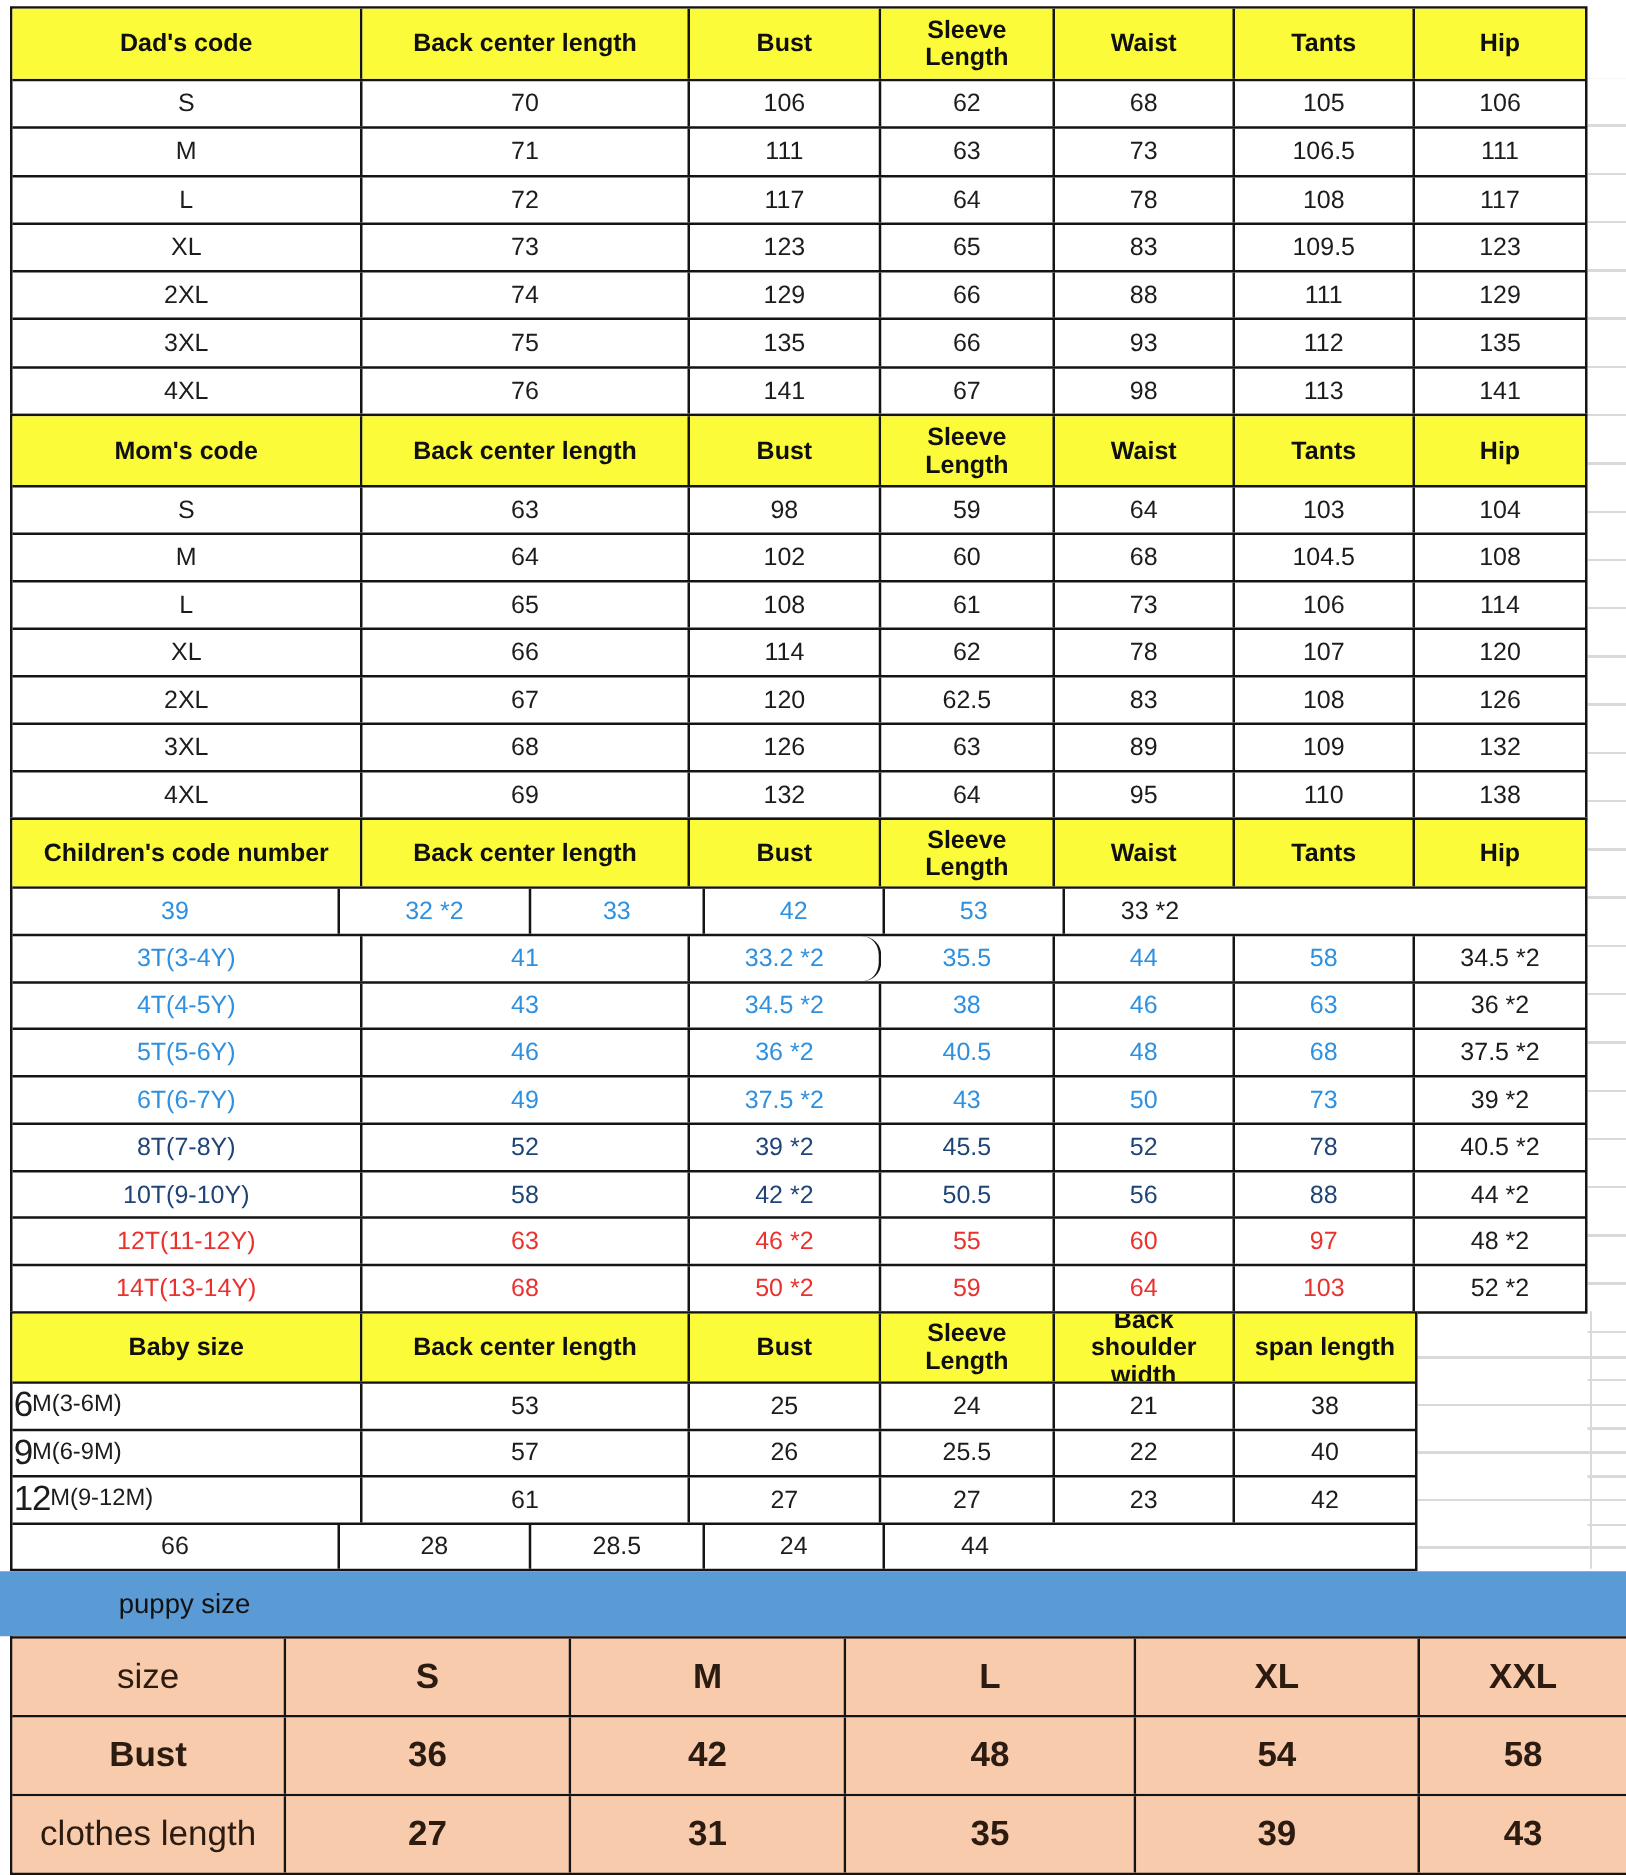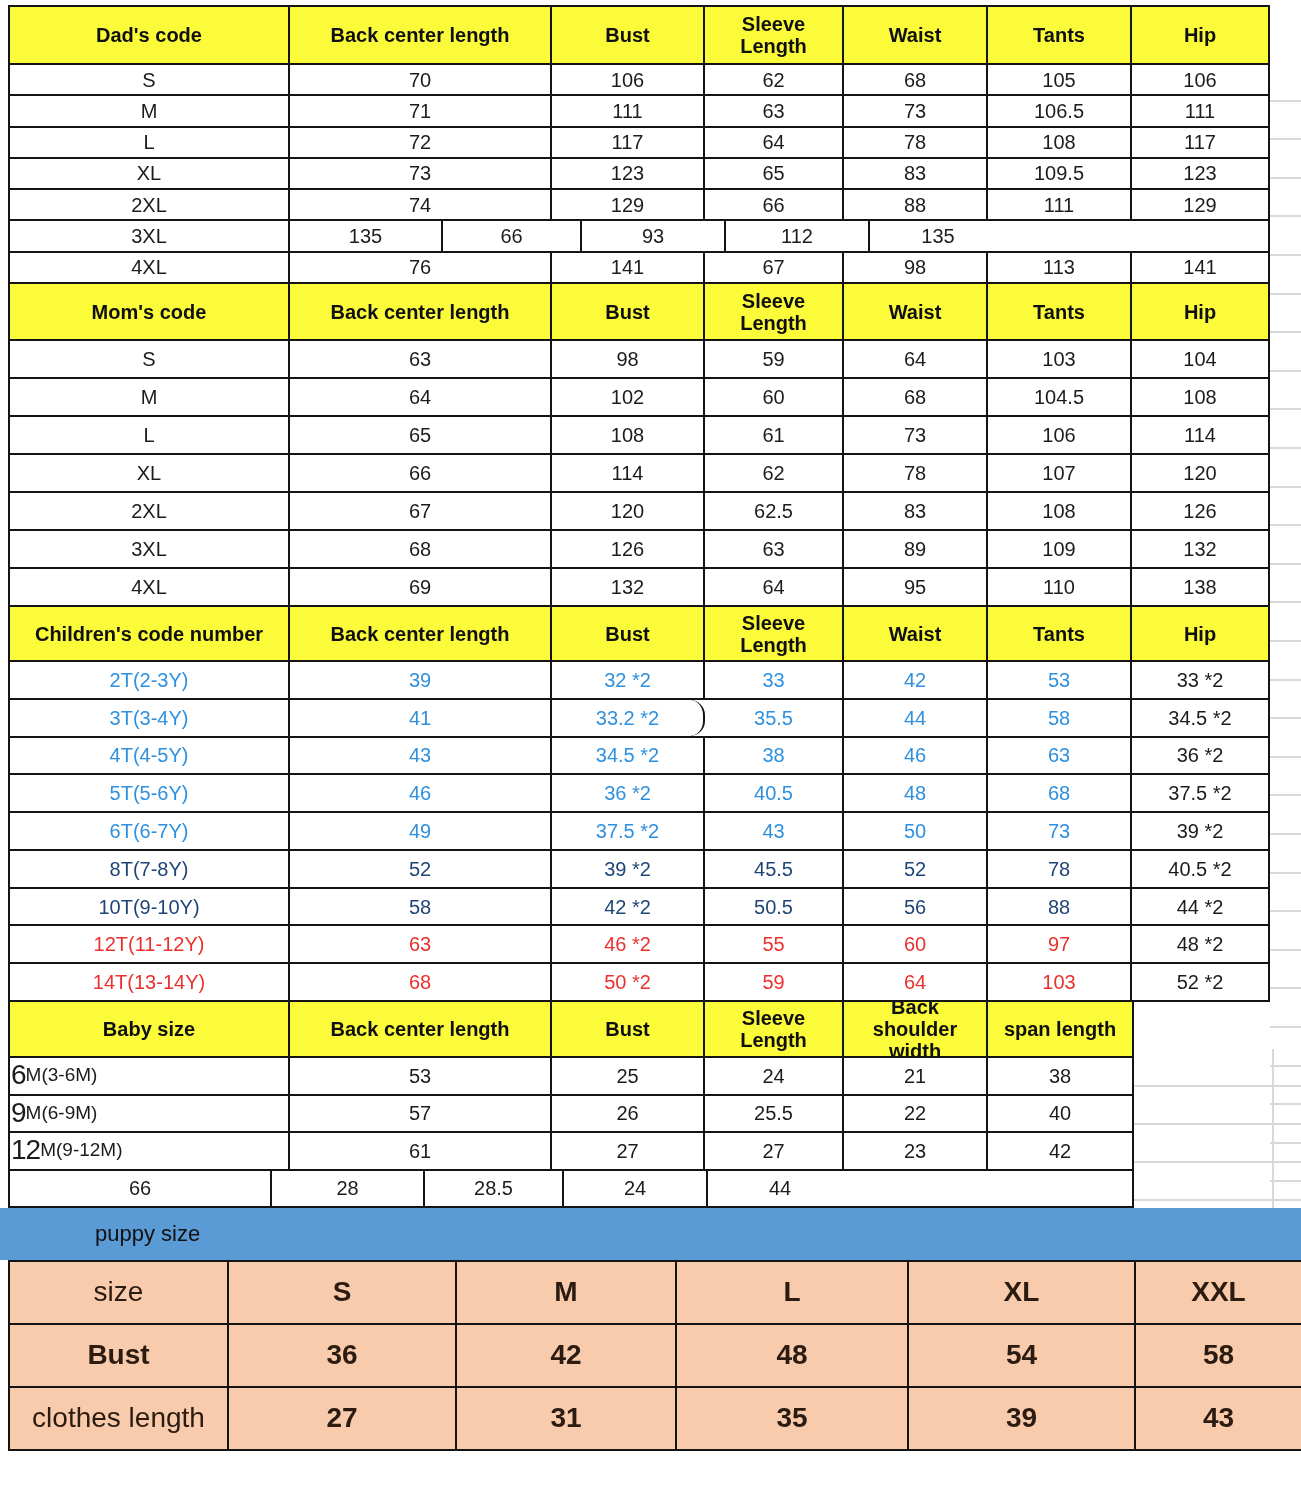--- a/index.html
+++ b/index.html
@@ -1,20 +1,20 @@
 <!DOCTYPE html>
 <html><head>
 <meta charset="utf-8">
 <style>
   html,body{margin:0;padding:0;background:#ffffff;}
   #page{position:relative;width:1301px;height:1500px;background:#ffffff;overflow:hidden;
         font-family:"Liberation Sans",sans-serif;color:#1c1c1c;}
   .sizetable{position:relative;margin-left:8px;box-sizing:border-box;
              border:2px solid #141414;display:flex;flex-direction:column;background:#fff;}
-  #t-dad{margin-top:5px;height:279px;width:1262px;}
+  #t-dad{margin-top:5px;height:328px;width:1262px;}
   #t-mom{margin-top:-2px;height:325px;width:1262px;}
   #t-children{margin-top:-2px;height:397px;width:1262px;}
   #t-baby{margin-top:-2px;height:208px;width:1126px;}
   .trow{display:flex;flex:1;border-bottom:2px solid #141414;min-height:0;}
   .trow:last-child{border-bottom:none;}
   .trow.thead{flex:0 0 auto;}
   #t-dad .thead{height:56px;}
   #t-mom .thead{height:55px;}
   #t-children .thead{height:53px;}
   #t-baby .thead{height:54px;}
@@ -101,20 +101,21 @@
         <div class="tcell" style="width: 280px; flex: 0 0 280px;">2XL</div>
         <div class="tcell" style="width: 262px; flex: 0 0 262px;">74</div>
         <div class="tcell" style="width: 153px; flex: 0 0 153px;">129</div>
         <div class="tcell" style="width: 139px; flex: 0 0 139px;">66</div>
         <div class="tcell" style="width: 144px; flex: 0 0 144px;">88</div>
         <div class="tcell" style="width: 144px; flex: 0 0 144px;">111</div>
         <div class="tcell" style="width: 136px; flex: 0 0 136px;">129</div>
       </div>
       <div class="trow">
         <div class="tcell" style="width: 280px; flex: 0 0 280px;">3XL</div>
+        <div class="tcell" style="width: 262px; flex: 0 0 262px;">75</div>
         <div class="tcell" style="width: 153px; flex: 0 0 153px;">135</div>
         <div class="tcell" style="width: 139px; flex: 0 0 139px;">66</div>
         <div class="tcell" style="width: 144px; flex: 0 0 144px;">93</div>
         <div class="tcell" style="width: 144px; flex: 0 0 144px;">112</div>
         <div class="tcell" style="width: 136px; flex: 0 0 136px;">135</div>
       </div>
       <div class="trow">
         <div class="tcell" style="width: 280px; flex: 0 0 280px;">4XL</div>
         <div class="tcell" style="width: 262px; flex: 0 0 262px;">76</div>
         <div class="tcell" style="width: 153px; flex: 0 0 153px;">141</div>
@@ -204,21 +205,20 @@
         <div class="tcell" style="width: 280px; flex: 0 0 280px;">Children's code number</div>
         <div class="tcell" style="width: 262px; flex: 0 0 262px;">Back center length</div>
         <div class="tcell" style="width: 153px; flex: 0 0 153px;">Bust</div>
         <div class="tcell" style="width: 139px; flex: 0 0 139px;">Sleeve
 Length</div>
         <div class="tcell" style="width: 144px; flex: 0 0 144px;">Waist</div>
         <div class="tcell" style="width: 144px; flex: 0 0 144px;">Tants</div>
         <div class="tcell" style="width: 136px; flex: 0 0 136px;">Hip</div>
       </div>
       <div class="trow">
-        <div class="tcell" style="width: 280px; flex: 0 0 280px; color: rgb(46, 144, 223);">2T(2-3Y)</div>
         <div class="tcell" style="width: 262px; flex: 0 0 262px; color: rgb(46, 144, 223);">39</div>
         <div class="tcell" style="width: 153px; flex: 0 0 153px; color: rgb(46, 144, 223);">32 *2</div>
         <div class="tcell" style="width: 139px; flex: 0 0 139px; color: rgb(46, 144, 223);">33</div>
         <div class="tcell" style="width: 144px; flex: 0 0 144px; color: rgb(46, 144, 223);">42</div>
         <div class="tcell" style="width: 144px; flex: 0 0 144px; color: rgb(46, 144, 223);">53</div>
         <div class="tcell" style="width: 136px; flex: 0 0 136px;">33 *2</div>
       </div>
       <div class="trow">
         <div class="tcell" style="width: 280px; flex: 0 0 280px; color: rgb(46, 144, 223);">3T(3-4Y)</div>
         <div class="tcell" style="width: 262px; flex: 0 0 262px; color: rgb(46, 144, 223);">41</div>

